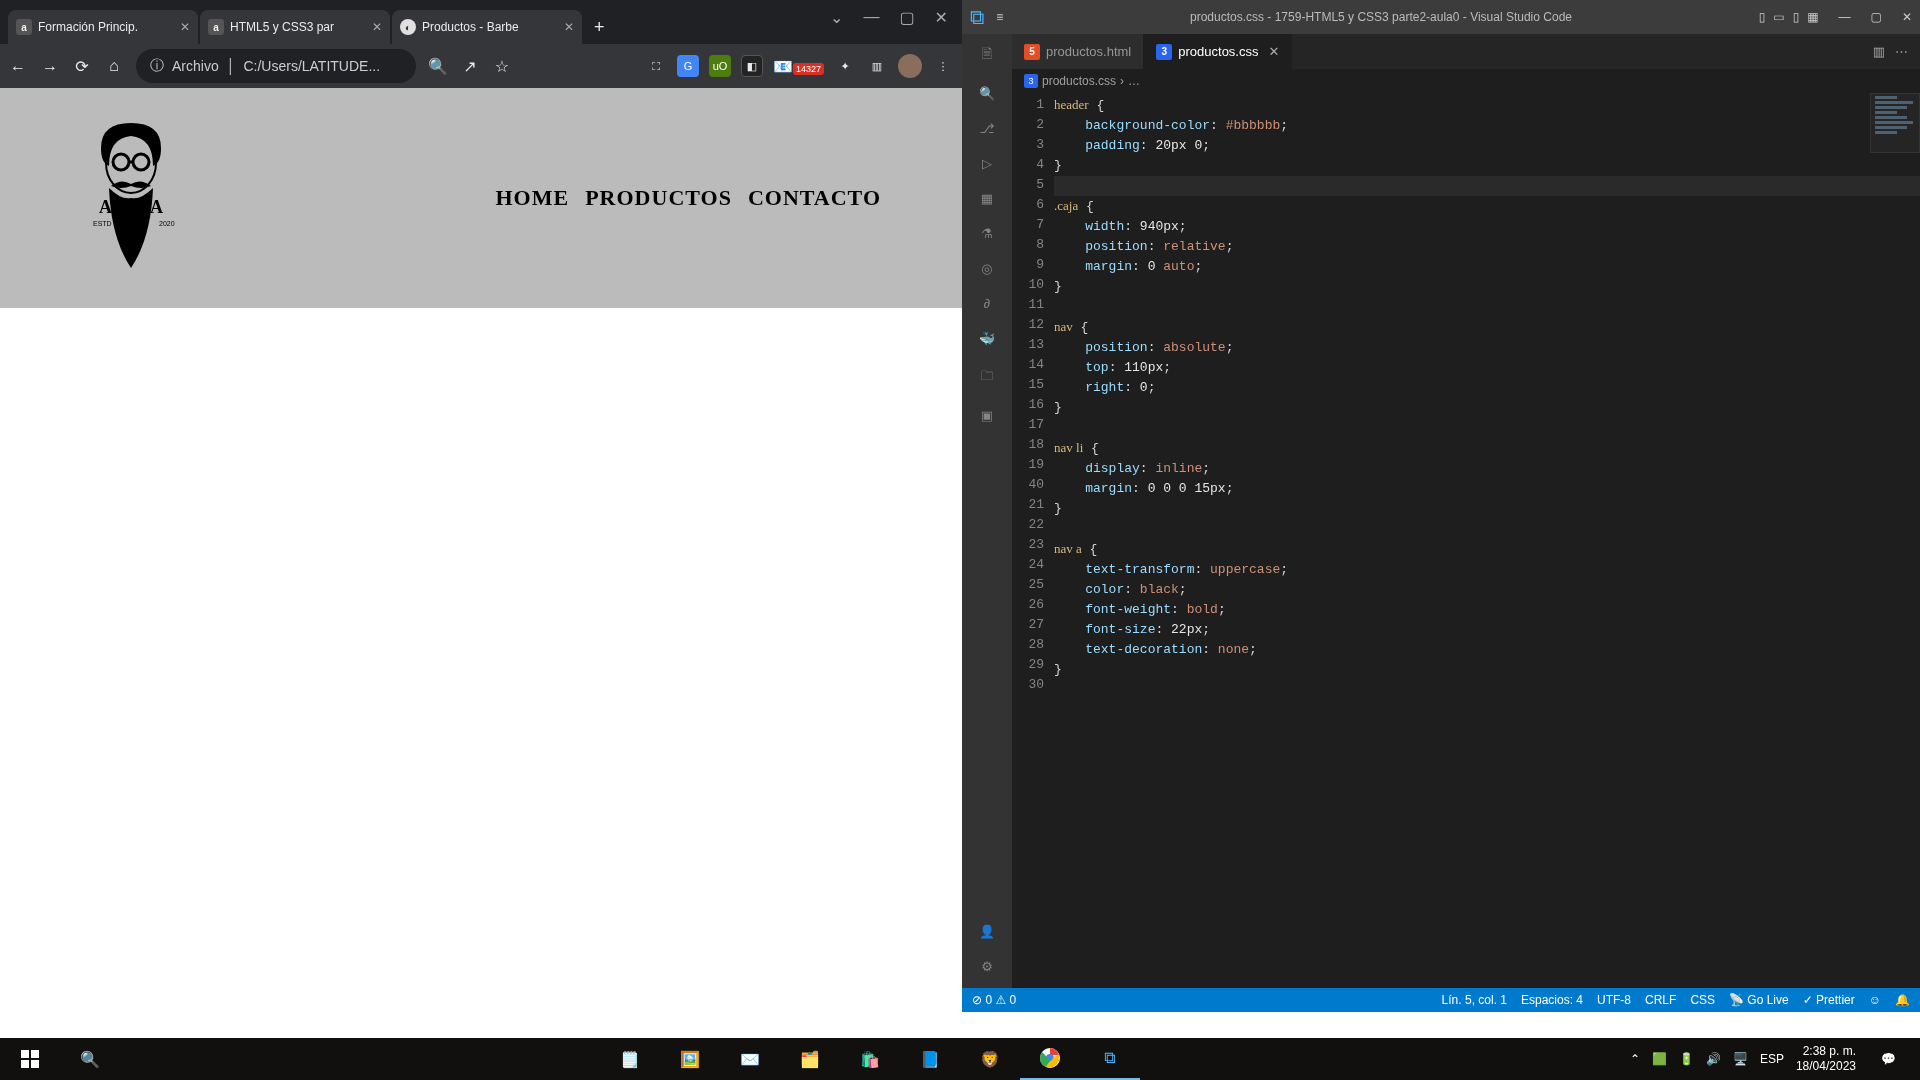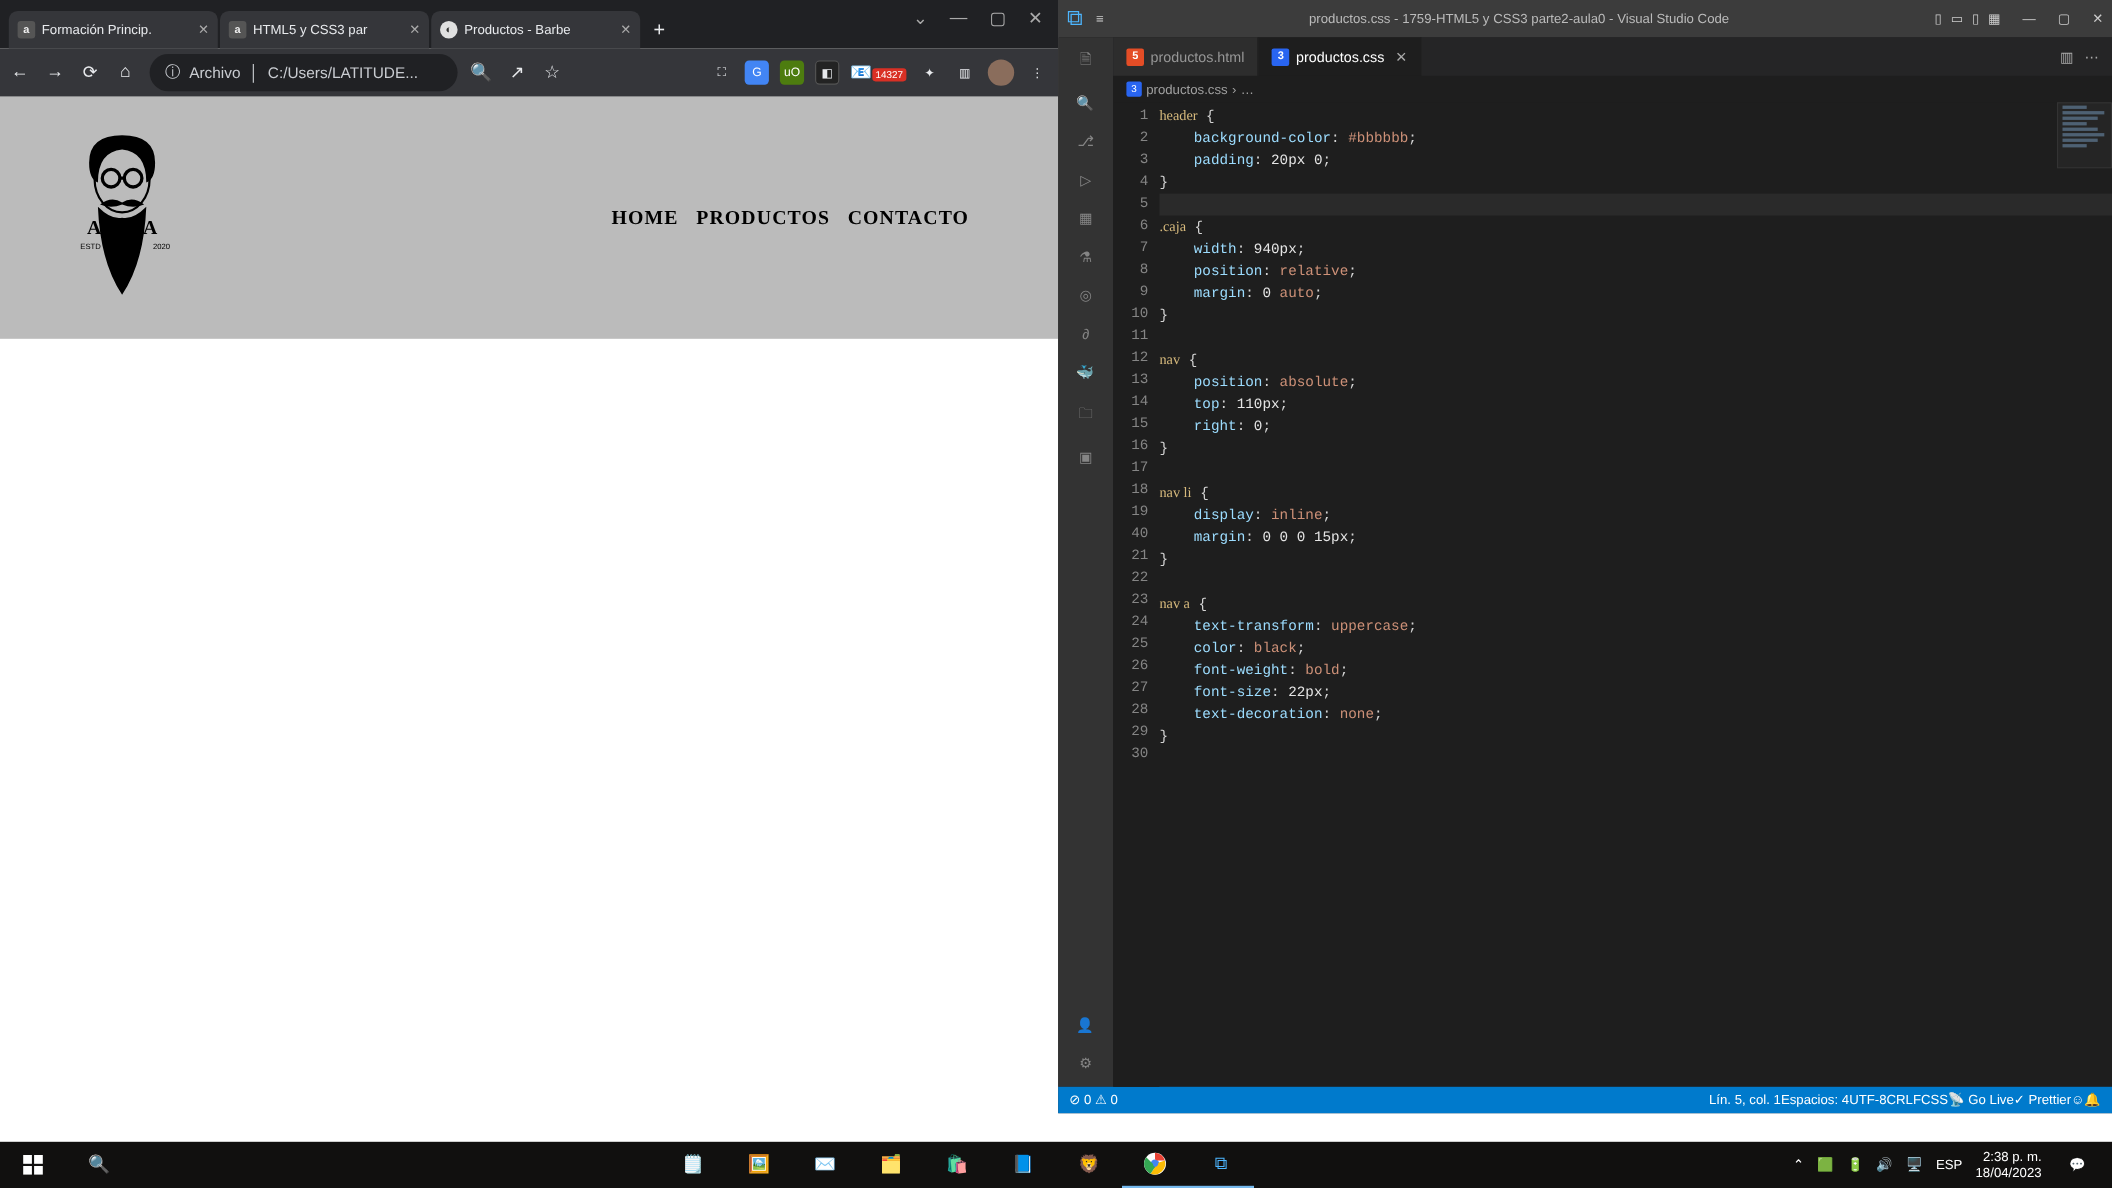--- a/index.html
+++ b/index.html
@@ -92,26 +92,26 @@
       padding:20px 0;
       display:flex;
       position:relative;
     }
     .caja {
       width:940px; margin:0 auto; position:relative;
       display:flex; align-items:center; justify-content:space-between;
     }
     .logo {
       width:120px;height:180px;
-      display:flex;flex-direction:column;align-items:flex-start;justify-content:center;
+      display:flex;flex-direction:column;align-items:flex-end;justify-content:center;
       color:#6d28d9; margin-left:50px;
     }
     .nav-links {
       display:flex; gap:16px;
-      font-weight:bold; font-size:18px; letter-spacing:1px;
+      font-weight:bold; font-size:22px; letter-spacing:1px;
       text-transform:uppercase; font-family:Georgia, serif;
       margin-right:70px;
     }
     .nav-links span { cursor:pointer;}
 
     
     .vscode {
       position:absolute;
       left:962px; top:0;
       width:958px; height:1012px;
@@ -177,21 +177,21 @@
     .mini-line {height:3px;margin:2px 4px;background:#6a8aa8;opacity:.6;}
     .mini-line.s{width:22px;}
     .mini-line.m{width:32px;}
     .mini-line.l{width:38px;}
 
     .vsc-status {
       height:24px; background:#007acc; color:#fff;
       display:flex; align-items:center; font-size:12px; padding:0 10px;
     }
     .vsc-status .left { display:flex; gap:8px;}
-    .vsc-status .right { margin-left:auto; display:flex; }
+    .vsc-status .right { margin-left:auto; display:flex; gap:14px;}
 
     
     .taskbar {
       position:absolute; left:0; bottom:0; width:1920px; height:42px;
       background:#11100f; display:flex; align-items:center; color:#fff;
     }
     .taskbar .tb-btn {
       width:60px; height:42px; display:flex; align-items:center; justify-content:center;
     }
     .taskbar .apps { display:flex; gap:0px; margin-left:480px;}

